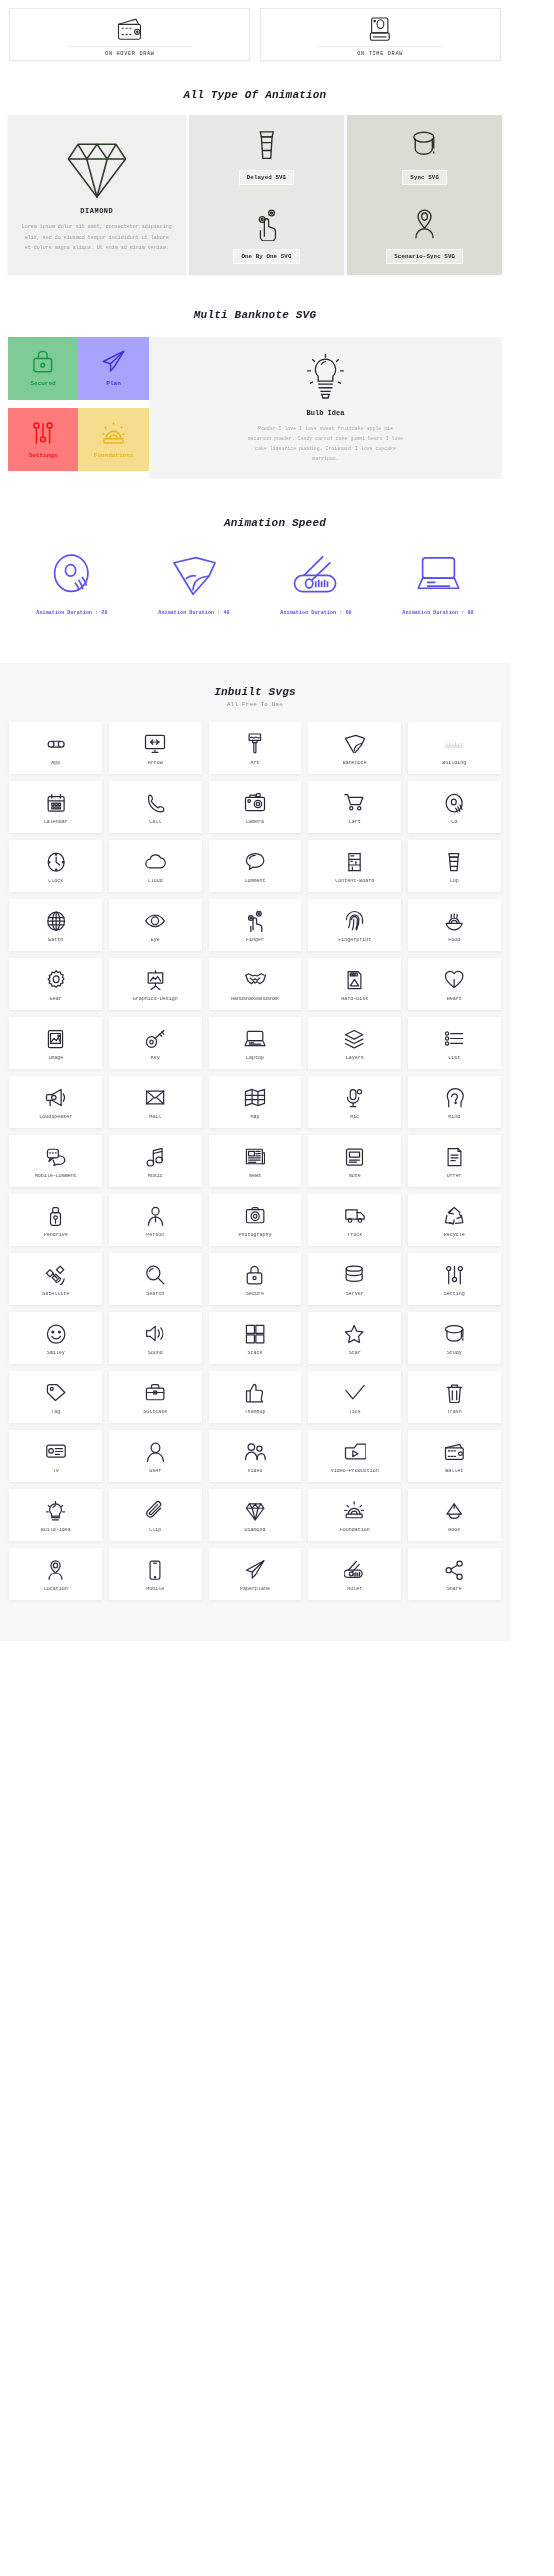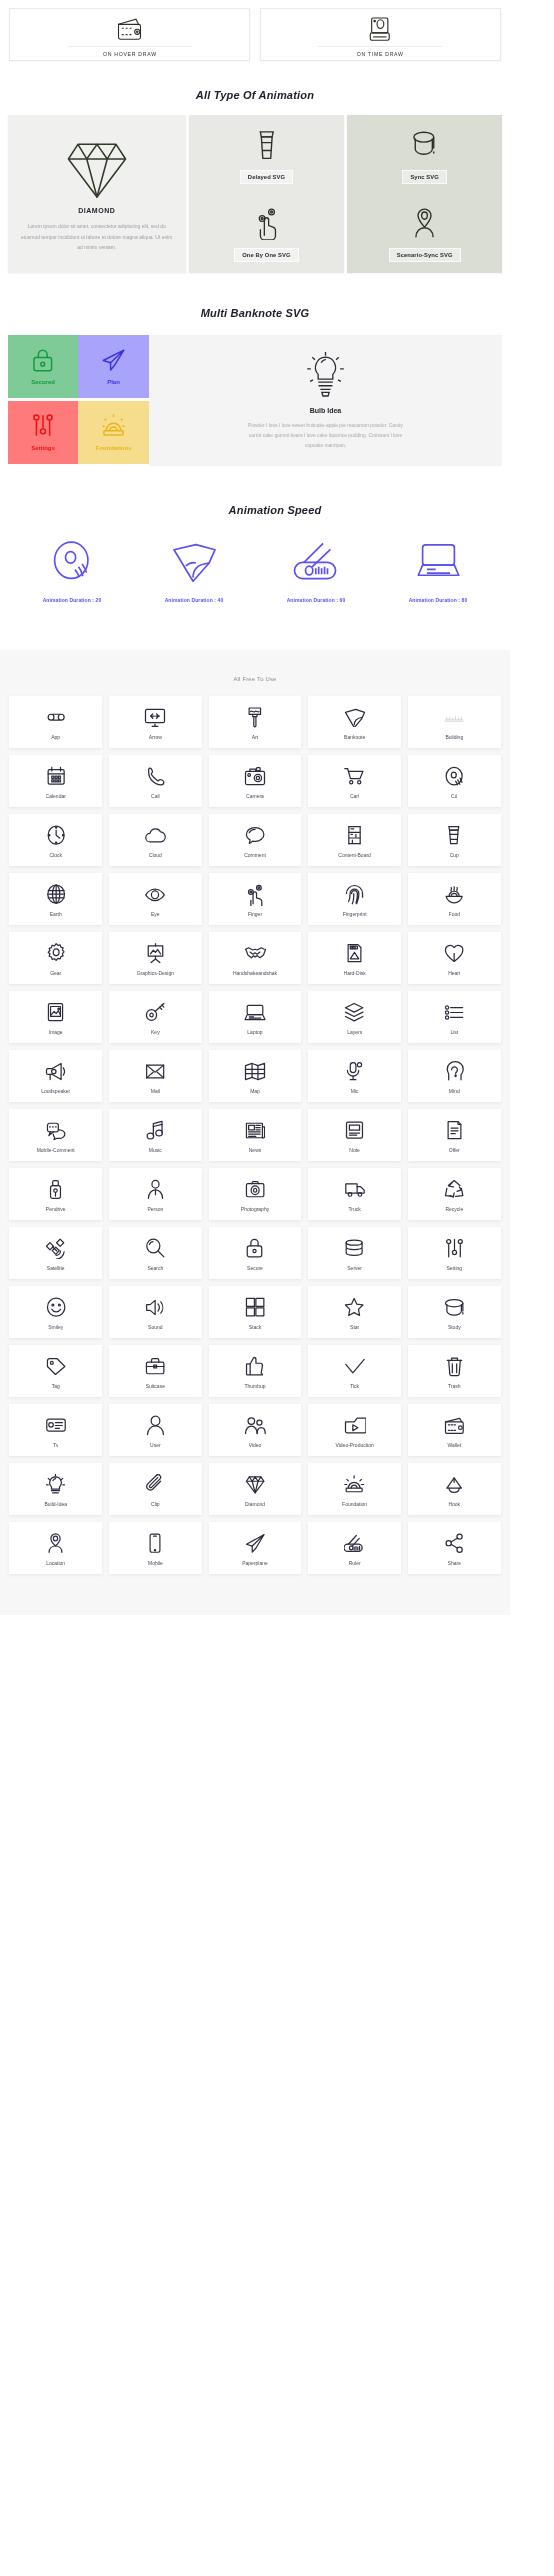--- a/index.html
+++ b/index.html
@@ -3,21 +3,21 @@
 <meta charset="utf-8">
 <style>
   * { box-sizing: border-box; margin: 0; padding: 0; }
   body {
     width: 555px;
     background: #ffffff;
     font-family: "Liberation Sans", sans-serif;
     color: #2b2b3d;
     -webkit-font-smoothing: antialiased;
   }
-  .page { width: 510px; position: relative; }
+  .page { width: 510px; position: relative; font-family: Liberation Mono, monospace; }
 
   
   .sec-head { text-align: center; }
   .sec-title {
     font-style: italic;
     font-weight: 700;
     font-size: 11px;
     letter-spacing: 0.2px;
     color: #1d1d2b;
   }
@@ -451,20 +451,21 @@
           <path d="M4 46l6-14h44l6 14H4z"></path>
           <path d="M16 38h12M16 43h32"></path>
         </svg>
       </div>
       <div class="speed-label">Animation Duration : 80</div>
     </div>
   </div>
 
   <div class="inbuilt">
     <div class="sec-head inbuilt-head">
+      <div class="sec-title">Inbuilt Svgs</div>
       <div class="sec-sub">All Free To Use</div>
     </div>
     <div class="icon-grid" id="icon-grid">
         <div class="icon-card">
           <div class="glyph">
             <svg width="20.3" height="20.3" viewBox="0 0 28 28" fill="none" stroke="#2b2b3d" stroke-width="1.7" stroke-linecap="round" stroke-linejoin="round">
               <path d="M11 14a4 4 0 11-4-4h14a4 4 0 11-4 4 4 4 0 114 4H7a4 4 0 114-4z"></path>
             </svg>
           </div>
           <div class="cap">App</div>

